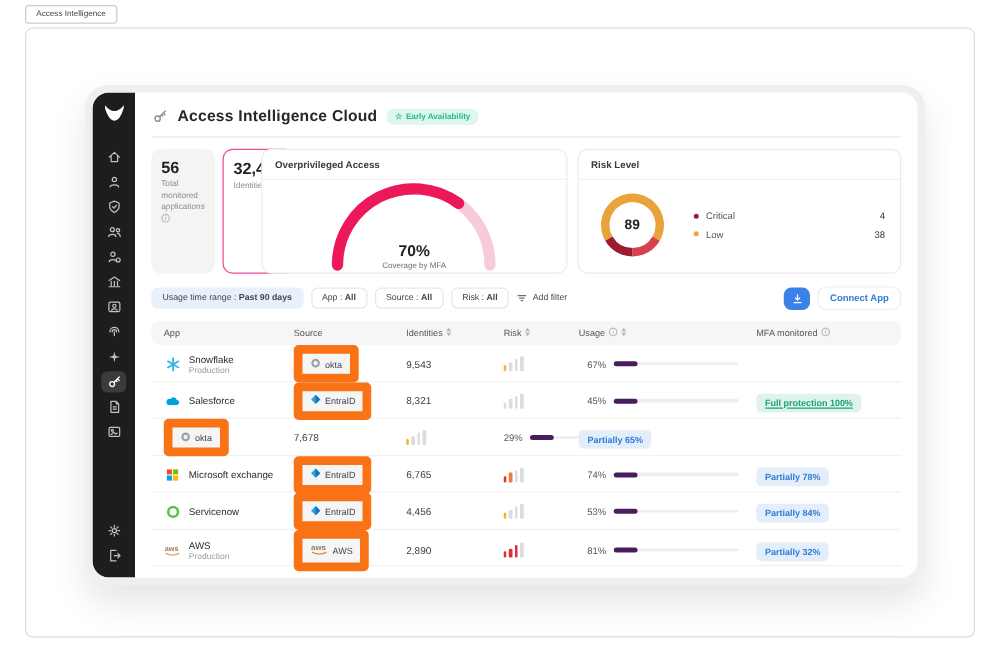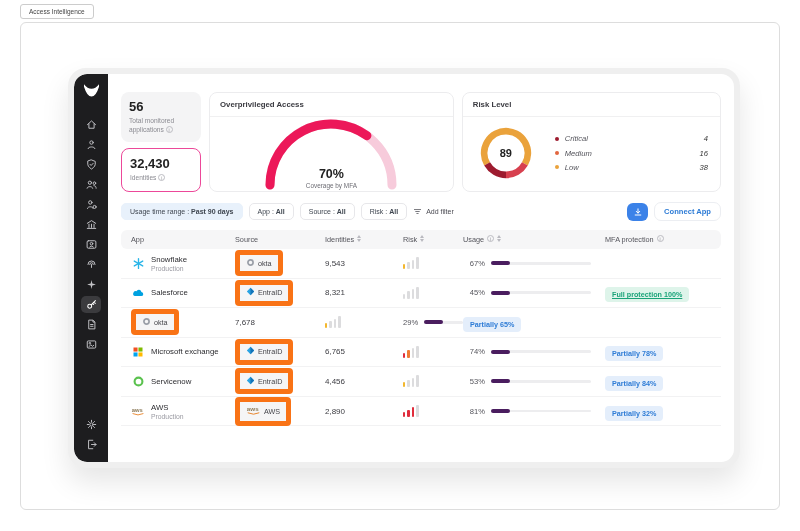--- a/index.html
+++ b/index.html
@@ -32,21 +32,21 @@
 
   
   .main { flex:1; padding:9px 13px 8px; display:flex; flex-direction:column; min-width:0; }
   .hdr { display:flex; align-items:center; gap:7px; padding:3px 0 9px; border-bottom:1px solid #ececec; }
   .hdr-title { font-size:12.5px; font-weight:bold; color:#27272a; letter-spacing:.2px; }
   .badge-ea { background:#def7ec; color:#23bb8c; font-size:6.5px; font-weight:bold;
     padding:2.5px 7px; border-radius:9px; display:inline-flex; align-items:center; gap:3px; }
 
   
   .cards-row { display:flex; gap:8px; margin-top:9px; height:100px; }
-  .stats-col { width:80px; display:flex; flex-direction:column; gap:6px; flex:none; }
+  .stats-col { width:80px; display:flex; flex-direction:row; gap:6px; flex:none; }
   .stat-card { border-radius:8px; padding:7px 8px; flex:1; }
   .stat-card.grey { background:#f4f4f5; }
   .stat-card.white { background:#fff; border:1px solid #ec4899; }
   .stat-val { font-size:13px; font-weight:bold; color:#222; }
   .stat-lbl { font-size:6.6px; color:#8b8b92; margin-top:3px; line-height:1.35; }
 
   .panel { border:1px solid #ececee; border-radius:8px; background:#fff; overflow:hidden;
     display:flex; flex-direction:column; }
   .panel-mfa { flex:1.18; }
   .panel-risk { flex:1.25; }
@@ -57,21 +57,21 @@
   .gauge-wrap { position:relative; width:150px; height:72px; margin:2px auto 0; }
   .gauge-center { position:absolute; left:0; right:0; bottom:2px; text-align:center; }
   .gauge-val { font-size:12.5px; font-weight:bold; color:#222; }
   .gauge-sub { font-size:6.4px; color:#6d6d74; margin-top:1px; }
 
   .risk-body { display:flex; align-items:center; width:100%; padding:2px 12px 4px 16px; }
   .donut-wrap { position:relative; width:54px; height:54px; flex:none; }
   .donut-score { position:absolute; inset:0; display:flex; align-items:center; justify-content:center;
     font-size:11px; font-weight:bold; color:#222; }
   .legend { flex:1; margin-left:22px; }
-  .legend-row { display:flex; align-items:center; font-size:7.6px; color:#55555c; padding:2.6px 0;font-style:italic; }
+  .legend-row { display:flex; align-items:center; font-size:7.6px; color:#55555c; padding:2.6px 0; }
   .legend-dot { width:4px; height:4px; border-radius:50%; margin-right:6px; flex:none; }
   .legend-val { margin-left:auto; color:#333; }
 
   
   .filter-row { display:flex; align-items:center; gap:6px; margin-top:10px; height:19px; }
   .pill { font-size:7px; color:#3f4650; padding:4px 8px; border-radius:5px; background:#fff;
     border:1px solid #e7e7ea; white-space:nowrap; cursor:pointer; }
   .pill b { font-weight:bold; }
   .pill.active { background:#e8f1fb; border-color:#e8f1fb; }
   .add-filter { font-size:7px; color:#4a4a52; display:inline-flex; align-items:center; gap:4px; cursor:pointer; }
@@ -92,21 +92,21 @@
     grid-template-columns:104px 90px 78px 60px 142px 1fr; align-items:center; }
   .tbl-head { background:#f6f6f7; border-radius:6px; height:19px; font-size:7.3px; color:#55555c;
     padding:0 0 0 10px; }
   .th { display:flex; align-items:flex-start; gap:3px; }
   .tbl-row { height:29.5px; border-bottom:1px solid #f2f2f3; padding-left:10px; cursor:pointer; }
   .app-cell { display:flex; align-items:center; gap:6px; }
   .app-logo { width:14px; height:14px; display:flex; align-items:center; justify-content:center; flex:none; }
   .app-name { font-size:7.8px; color:#2c2c30; }
   .app-env { font-size:6.8px; color:#9a9aa2; margin-top:1px; }
   .src-pill { display:inline-flex; align-items:center; gap:3px; font-size:7.2px; color:#44444a;
-    background:#f5f5f6; border:5px solid #f97316; border-radius:4px; padding:2.5px 6px; }
+    background:#f5f5f6; border:7px solid #f97316; border-radius:4px; padding:2.5px 6px; }
   .ident { font-size:8px; color:#3c3c42; }
   .bars { display:flex; align-items:flex-end; gap:2px; height:12px; }
   .bars span { width:2.4px; border-radius:1px; display:block; }
   .usage-cell { display:flex; align-items:center; gap:6px; }
   .usage-pct { font-size:7.6px; color:#55555c; width:22px;text-align:right; }
   .track { width:100px; height:2.6px; background:#ededef; border-radius:2px; position:relative; }
   .fill { position:absolute; left:0; top:-0.7px; height:4px; width:19px; background:#4a1d5f; border-radius:3px; }
   .mfa-badge { font-size:7.2px; font-weight:bold; padding:3px 7px; border-radius:4px; display:inline-block; }
   .mfa-partial { background:#e4eefb; color:#2e7cd6; }
   .mfa-full { background:#def4ea; color:#1aa379;text-decoration:underline; }
@@ -221,20 +221,31 @@
     <div class="sb-ic">
           <svg width="13" height="13" viewBox="0 0 16 16" fill="none" stroke="#c2c2c6" stroke-width="1.2" stroke-linecap="round" stroke-linejoin="round">
             <path d="M9.6 2.8 H4.4 V13.2 H9.6"></path>
             <path d="M8 8 H13.4 M11.4 5.8 L13.6 8 L11.4 10.2"></path>
           </svg>
         </div>
   </div>
 
   <div class="main">
 
+    <div class="hdr">
+      <svg width="14" height="14" viewBox="0 0 16 16" fill="none" stroke="#8a8f98" stroke-width="1.3" stroke-linecap="round">
+            <circle cx="5.8" cy="10.2" r="2.4"></circle>
+            <path d="M7.6 8.4 L12.8 3.2 M11 5 L12.6 6.6 M9.4 6.6 L10.6 7.8"></path>
+          </svg>
+      <span class="hdr-title">Access Intelligence Cloud</span>
+      <span class="badge-ea">
+            <span>☆</span>
+            <span>Early Availability</span>
+          </span>
+    </div>
 
     <div class="cards-row">
       <div class="stats-col">
         <div class="stat-card grey">
           <div class="stat-val">56</div>
           <div class="stat-lbl"><span>Total monitored applications</span> <span class="info-i">i</span></div>
         </div>
         <div class="stat-card white">
           <div class="stat-val">32,430</div>
           <div class="stat-lbl"><span>Identities</span> <span class="info-i">i</span></div>
@@ -270,25 +281,20 @@
               <div class="donut-score">89</div>
             </div>
             <div class="legend" id="risk-legend">
   <div class="legend-row">
     <span class="legend-dot" style="background: rgb(157, 27, 47);"></span>
     <span class="legend-label">Critical</span>
     <span class="legend-val">4</span>
   </div>
 
 
-  <div class="legend-row">
-    <span class="legend-dot" style="background: rgb(226, 102, 63);"></span>
-    <span class="legend-label">Medium</span>
-    <span class="legend-val">16</span>
-  </div>
 
   <div class="legend-row">
     <span class="legend-dot" style="background: rgb(234, 162, 59);"></span>
     <span class="legend-label">Low</span>
     <span class="legend-val">38</span>
   </div>
 </div>
           </div>
         </div>
       </div>
@@ -341,21 +347,21 @@
             </span>
         <span class="th">
               <span>Usage</span>
               <span class="info-i">i</span>
               <span class="sort">
                 <span class="tri-up"></span>
                 <span class="tri-dn"></span>
               </span>
             </span>
         <span class="th">
-              <span>MFA protection</span>
+              <span>MFA monitored</span>
               <span class="info-i">i</span>
             </span>
       </div>
       <div id="tbl-body">
   <div class="tbl-row">
     <span class="app-cell">
                 <span class="app-logo">
                   <svg width="13" height="13" viewBox="0 0 16 16">
                     <g stroke="#29b5e8" stroke-width="1.7" stroke-linecap="round">
                       <line x1="8" y1="2" x2="8" y2="14"></line>

